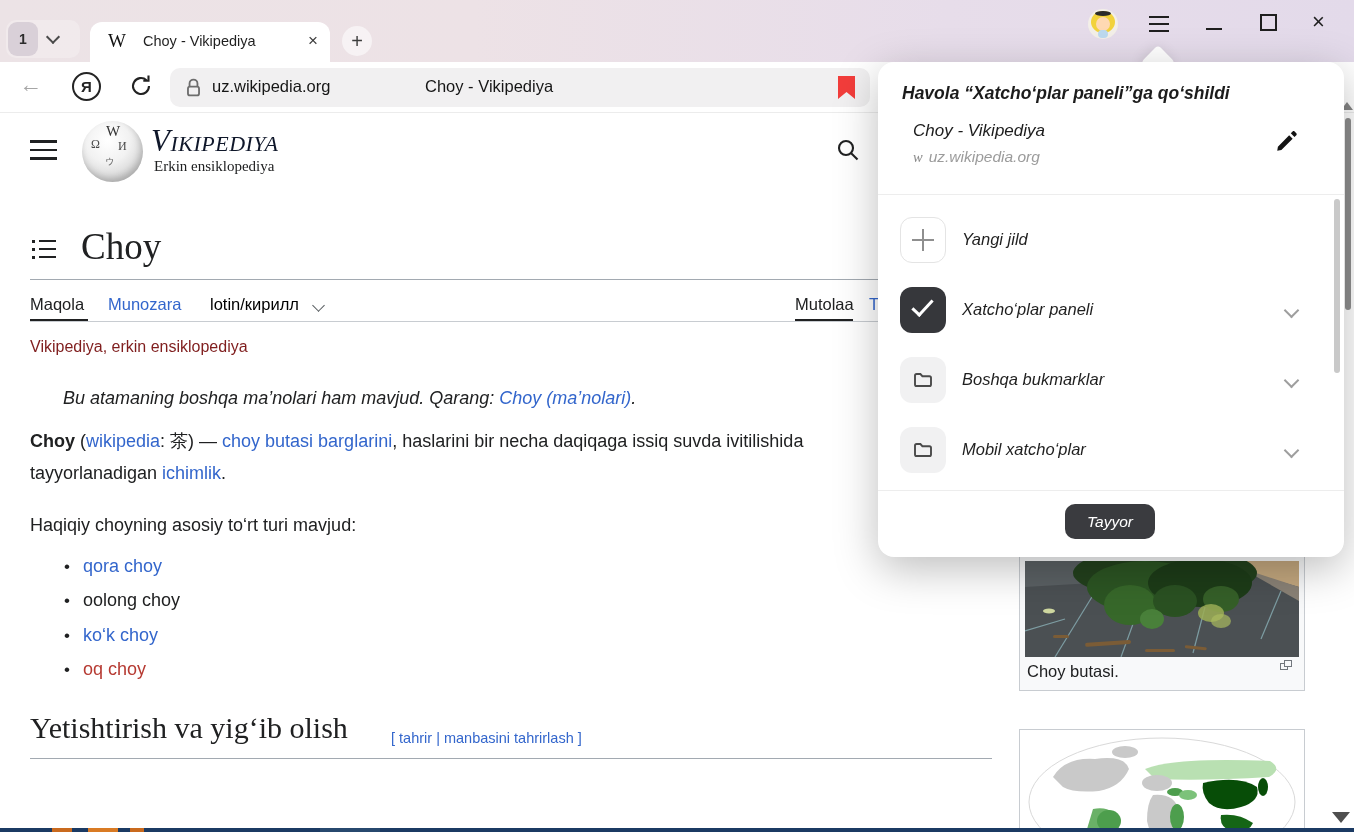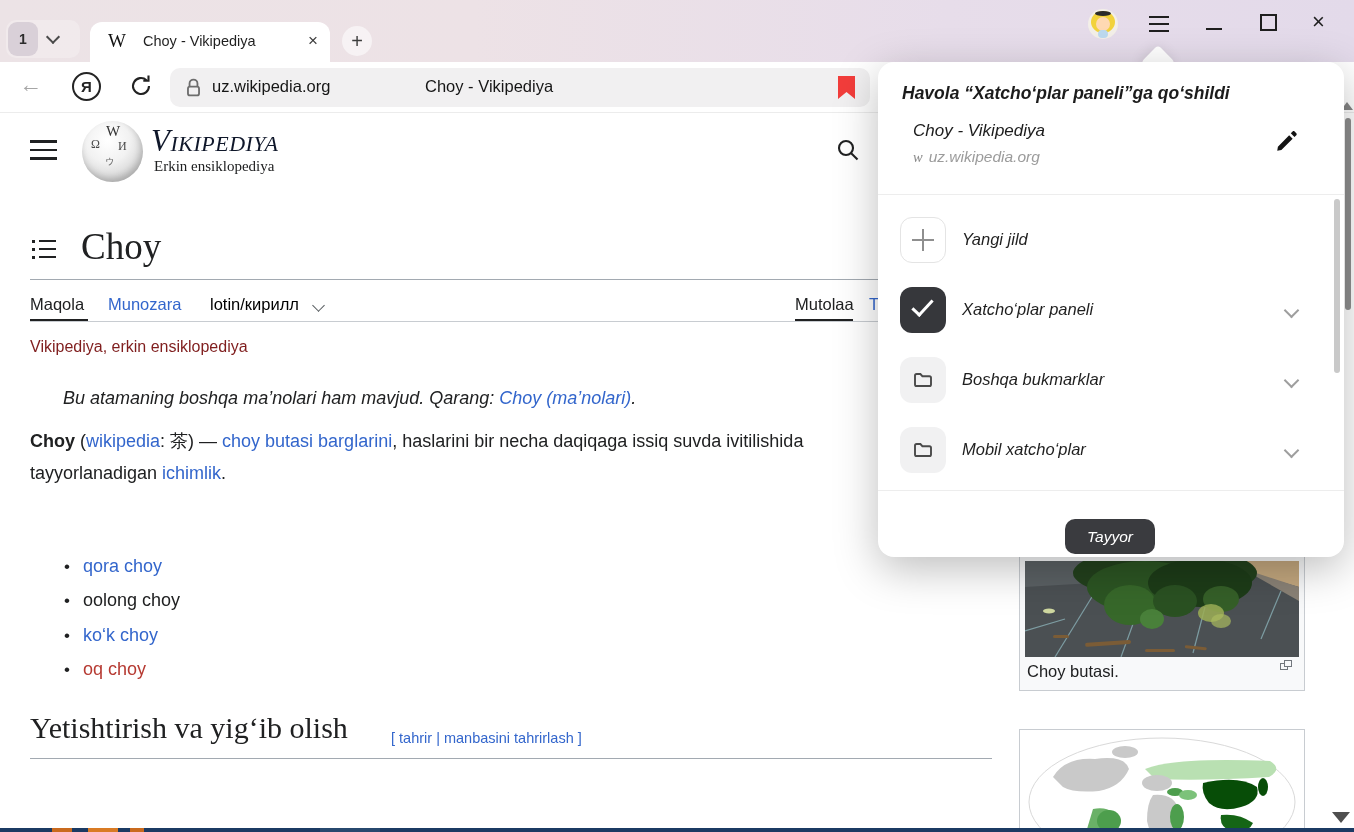--- a/index.html
+++ b/index.html
@@ -142,21 +142,21 @@
   .icon-plusbox .ph { width:22px; height:2.2px; background:#8f8f8f; position:absolute; }
   .icon-plusbox .pv { width:2.2px; height:22px; background:#8f8f8f; position:absolute; }
   .icon-checkbox { background:#36373b; }
   .icon-checkbox .ck { position:absolute; left:12px; top:13px; width:21px; height:11px;
                        border-left:3px solid #fff; border-bottom:3px solid #fff; transform:rotate(-47deg); }
   .icon-folderbox { background:#f1f1f2; display:flex; align-items:center; justify-content:center; }
   .prow-label { position:absolute; left:84px; font-size:16.5px; color:#1f1f1f; white-space:nowrap; }
   .prow-chev { position:absolute; left:408px; width:11px; height:11px;
                border-right:2px solid #9e9e9e; border-bottom:2px solid #9e9e9e; transform:rotate(45deg); }
   .pbtn { position:absolute; top:442px; height:35px; border-radius:10px; font-size:15.5px;
-          display:flex; align-items:center; justify-content:center; white-space:nowrap;margin-top:15px; }
+          display:flex; align-items:center; justify-content:center; white-space:nowrap; }
   .btn-done { left:187px; width:90px; background:#3a3b3f; color:#fff; }
   .btn-remove { left:286px; width:161px; background:#f1f1f2; color:#1f1f1f; }
   .sb-thumb-popup { position:absolute; left:456px; top:137px; width:6px; height:174px; border-radius:3px; background:#c9c9c9; }
 </style>
 </head>
 <body>
 
 <div class="window">
 
   <div class="titlebar">
@@ -255,20 +255,21 @@
     <span class="ptab" style="left:869px;color:#3366cc">T</span>
     <div class="tabs-border"></div>
 
     <div class="sitesub">Vikipediya, erkin ensiklopediya</div>
 
     <div class="hatnote"><span>Bu atamaning boshqa ma’nolari ham mavjud. Qarang: </span><a class="wl" href="#">Choy (ma’nolari)</a><span>.</span></div>
 
     <div class="bodyline" style="top:316px"><b>Choy</b><span> (</span><a class="wl" href="#">wikipedia</a><span>: 茶) — </span><a class="wl" href="#">choy butasi barglarini</a><span>, haslarini bir necha daqiqaga issiq suvda ivitilishida</span></div>
     <div class="bodyline" style="top:350px"><span>tayyorlanadigan </span><a class="wl" href="#">ichimlik</a><span>.</span></div>
 
+    <div class="bodyline" style="top:402px">Haqiqiy choyning asosiy to‘rt turi mavjud:</div>
 
     <div class="li-row" style="top:443px"><a class="wl" href="#">qora choy</a></div>
     <div class="li-row" style="top:477px"><span style="color:#202122">oolong choy</span></div>
     <div class="li-row" style="top:512px"><a class="wl" href="#">ko‘k choy</a></div>
     <div class="li-row" style="top:546px"><a class="rl" href="#">oq choy</a></div>
 
     <h2 class="h2">Yetishtirish va yigʻib olish</h2>
     <div class="editsection"><span>[ </span><a class="wl" href="#">tahrir</a><span> | </span><a class="wl" href="#">manbasini tahrirlash</a><span> ]</span></div>
     <div class="hr2"></div>
 

